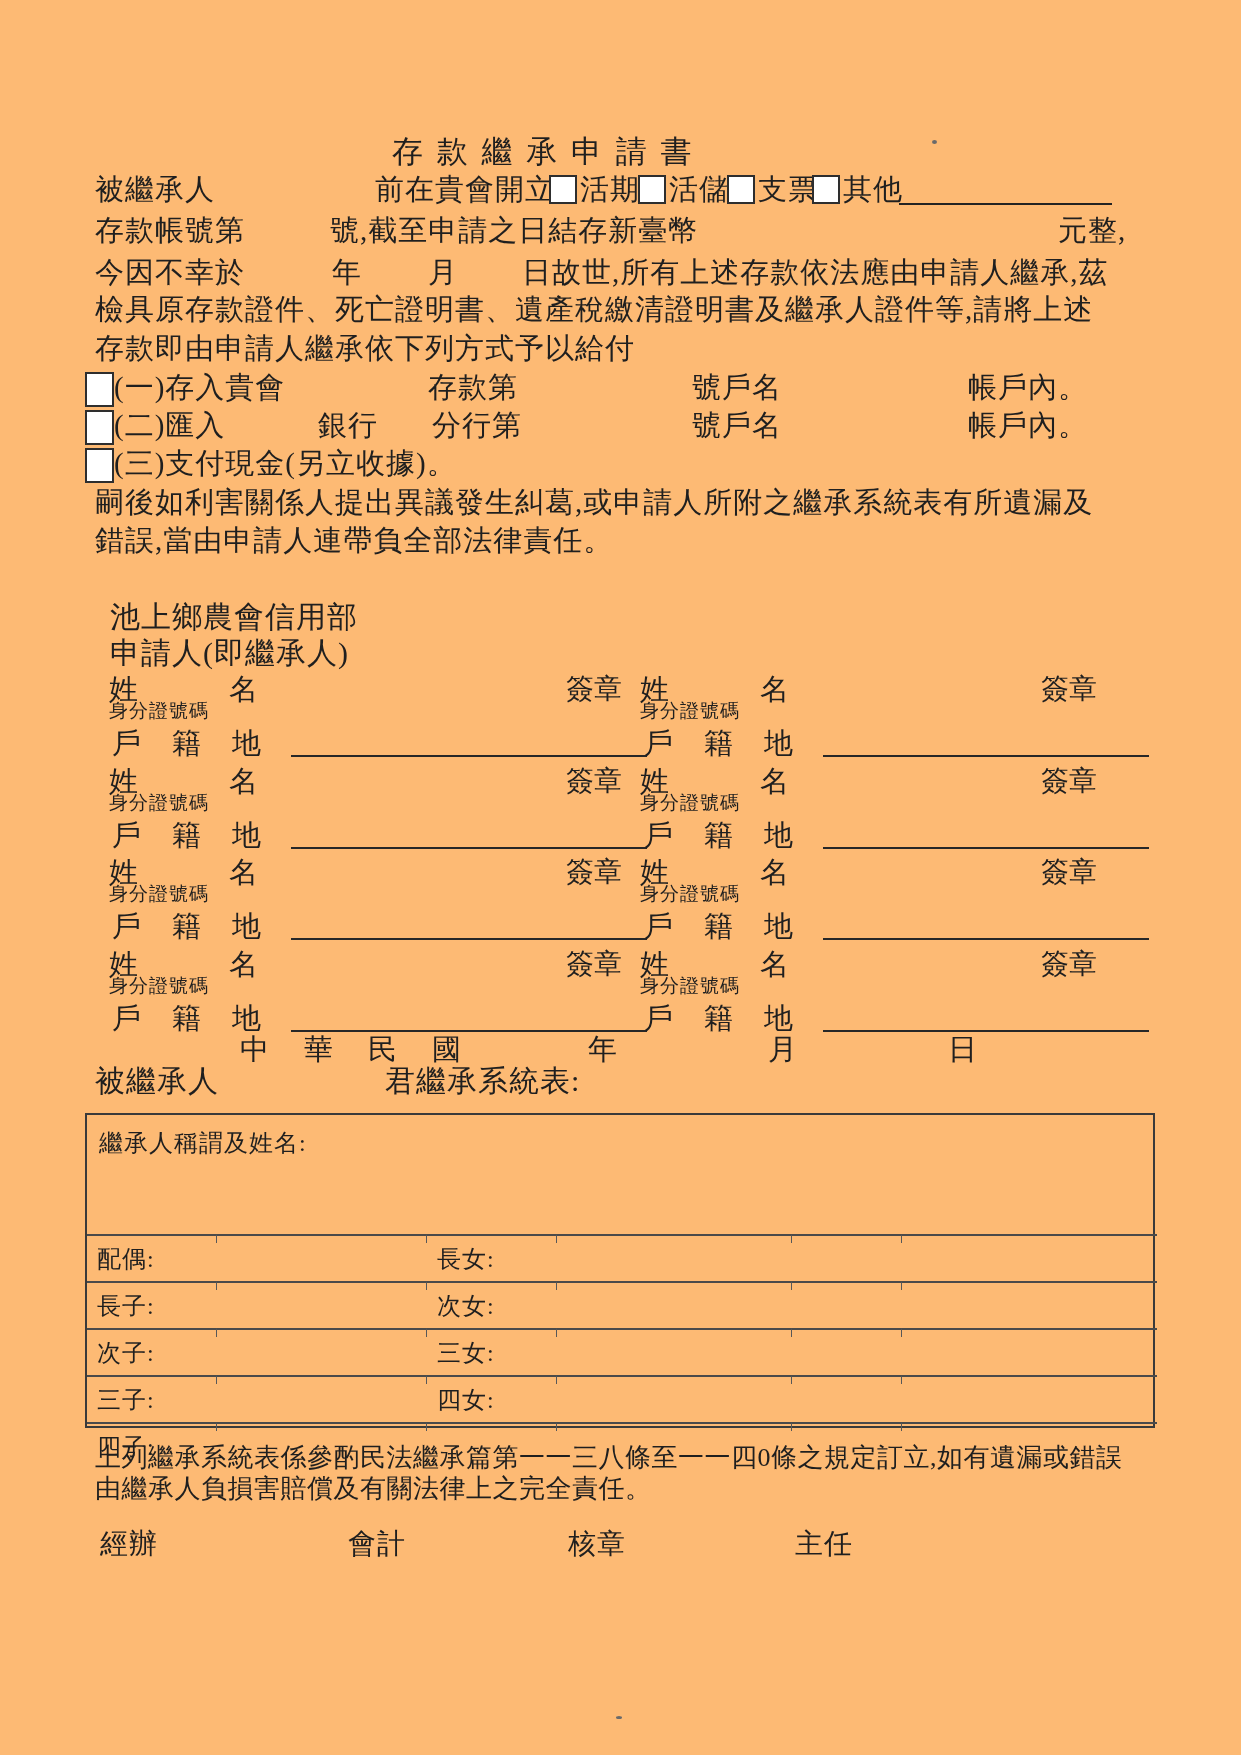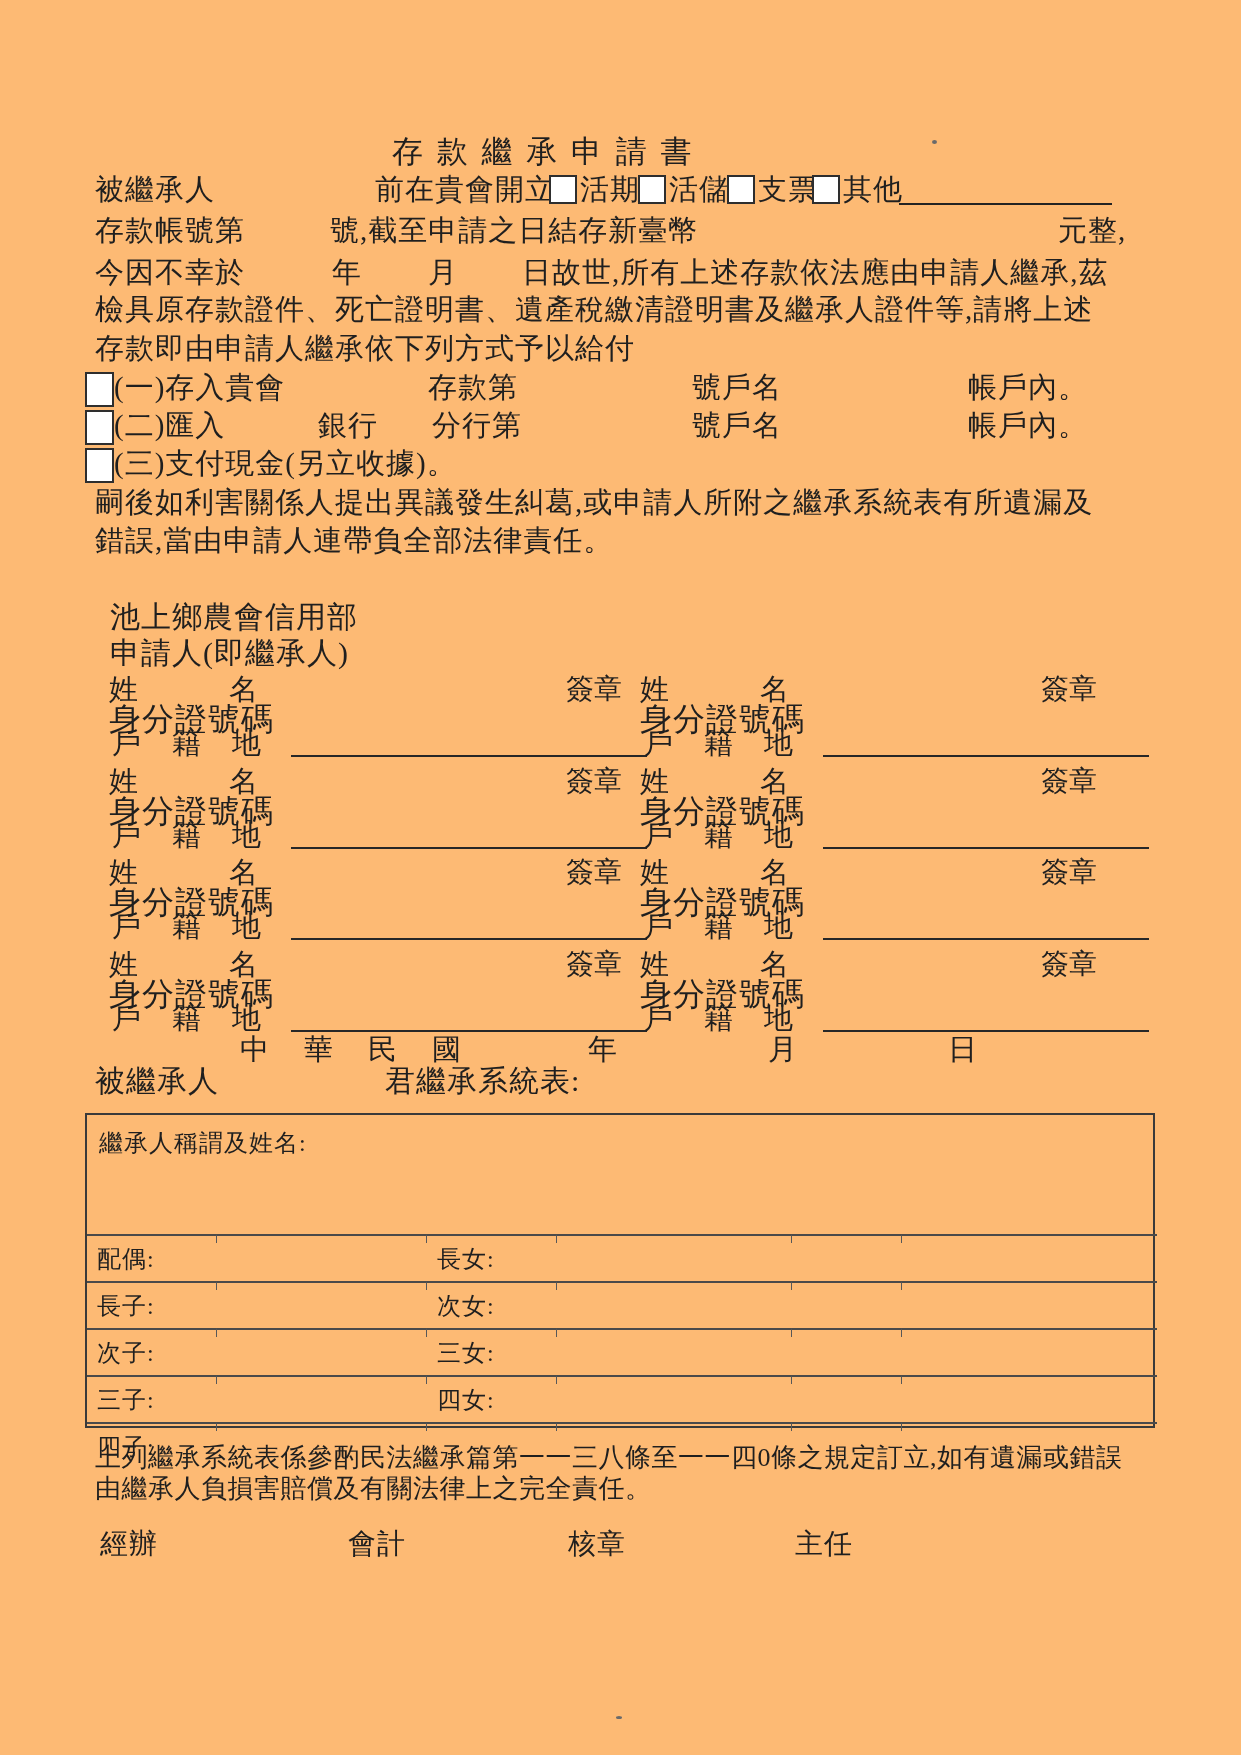--- a/index.html
+++ b/index.html
@@ -17,21 +17,21 @@
   .heading{font-size:30px;}
   .app-block{position:absolute;left:0;width:100%;height:92px;}
   .app-cell{position:absolute;top:0;height:92px;}
   .cell-l{left:95px;width:535px;}
   .cell-r{left:640px;width:505px;}
   .row-name{position:absolute;top:0;left:0;width:100%;height:30px;}
   .row-name .nm{position:absolute;font-size:29px;letter-spacing:1px;}
   .cell-l .nm{left:14px;} .cell-r .nm{left:0px;}
   .row-name .sg{position:absolute;font-size:28px;}
   .cell-l .sg{left:471px;} .cell-r .sg{left:401px;}
-  .row-id{position:absolute;top:28px;left:0;font-size:32px;letter-spacing:1px;}
+  .row-id{position:absolute;top:28px;left:0;font-size:19px;letter-spacing:1px;}
   .cell-l .row-id{left:14px;} .cell-r .row-id{left:0px;}
   .row-resid{position:absolute;top:58px;left:0;width:100%;height:32px;display:flex;align-items:flex-end;gap:23px;}
   .cell-l .row-resid{padding-left:17px;} .cell-r .row-resid{padding-left:4px;}
   .row-resid .rlbl{font-size:29px;letter-spacing:1px;line-height:1.1;}
   .row-resid .fill{flex:1;border-bottom:2px solid #272727;margin-left:6px;margin-bottom:3px;height:20px;}
   .tree-table{
     position:absolute;left:85px;top:1113px;width:1070px;height:315px;
     display:grid;grid-template-columns:130px 210px 130px 235px 110px 255px;
     grid-template-rows:79px 47px 47px 47px 47px 48px;
     border:2px solid #3a3a3a;box-sizing:border-box;

